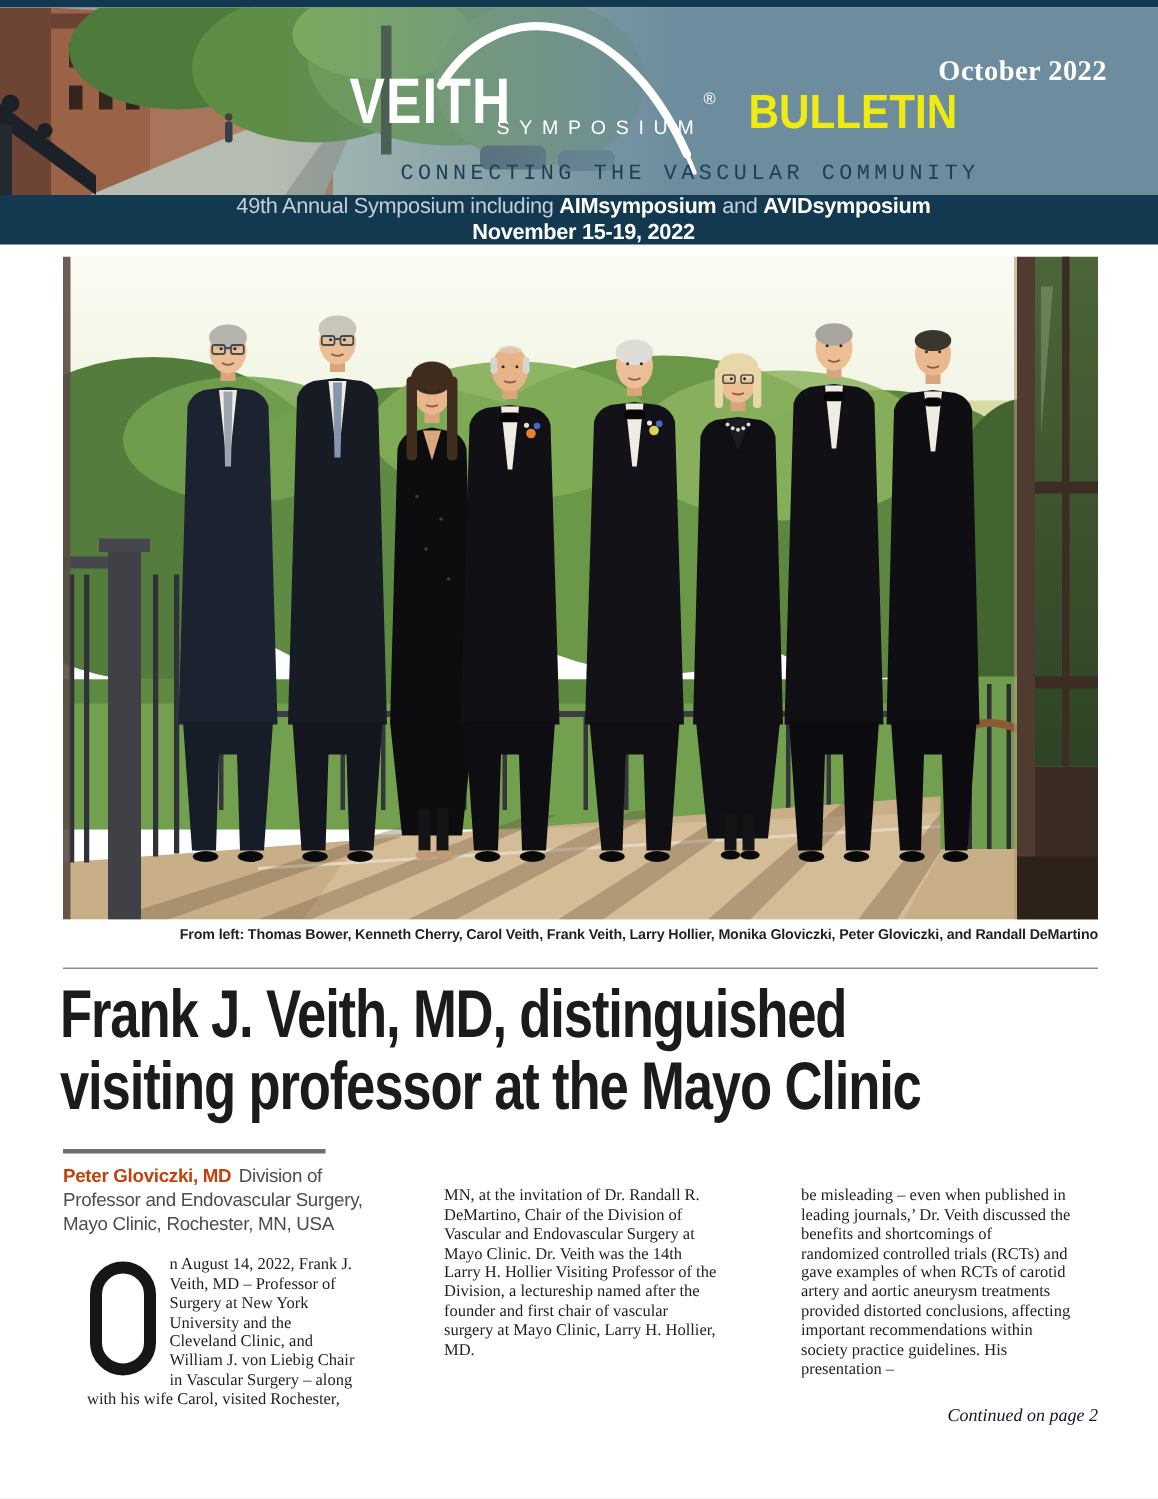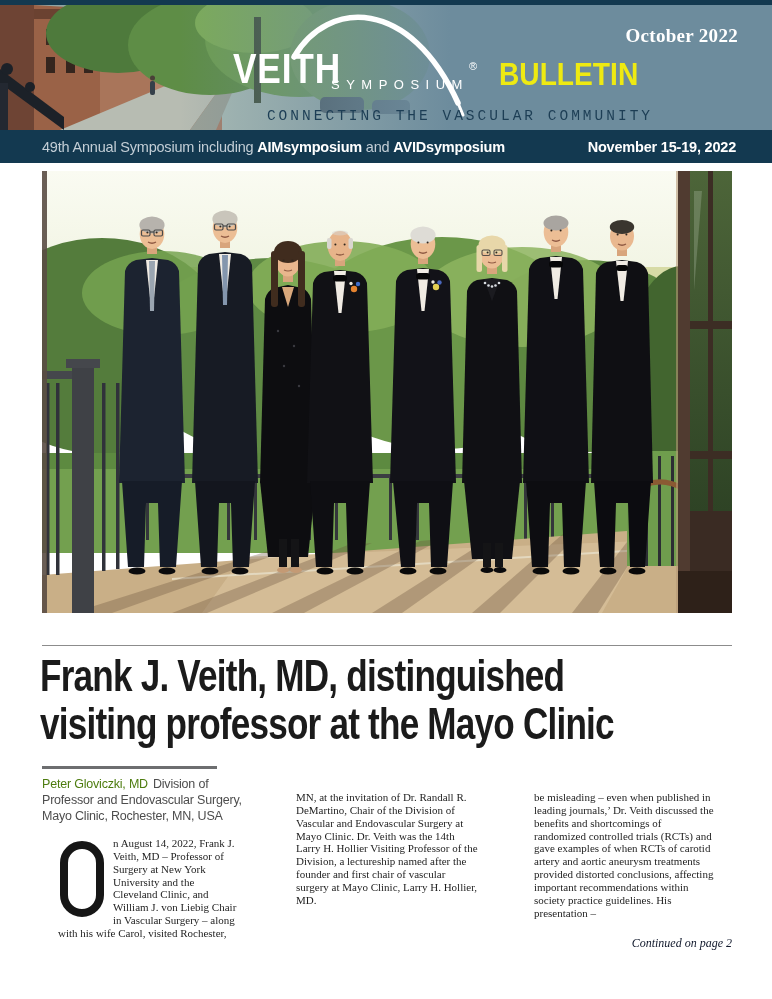--- a/index.html
+++ b/index.html
@@ -2,54 +2,54 @@
 <html><head>
 <meta charset="utf-8">
 <style>
   html,body{margin:0;padding:0;background:#e8e8e8;}
   .page{position:relative;width:772px;height:999px;background:#ffffff;overflow:hidden;
         font-family:"Liberation Sans",sans-serif;margin:0 auto;}
   
   .top-strip{position:absolute;left:0;top:0;width:772px;height:5px;background:#133950;}
   .teal{position:absolute;left:0;top:5px;width:772px;height:125px;background:#6d8c9d;overflow:hidden;}
   .street-svg{position:absolute;left:0;top:0;}
-  .issue-date{position:absolute;right:34px;top:20px;font-family:"Liberation Serif",serif;
+  .issue-date{position:absolute;right:34px;top:32px;font-family:"Liberation Serif",serif;
               font-weight:bold;font-size:19px;color:#ffffff;letter-spacing:.3px;}
   .logo-veith{position:absolute;left:233px;top:42px;font-size:43px;font-weight:600;color:#ffffff;
               letter-spacing:1px;transform:scaleX(.82);transform-origin:left top;line-height:1;}
   .logo-symposium{position:absolute;left:331px;top:73px;font-size:13px;color:#ffffff;
               letter-spacing:6.5px;line-height:1;font-weight:400;}
   .logo-reg{position:absolute;left:469px;top:55px;font-size:11px;color:#ffffff;}
   .logo-bulletin{position:absolute;left:499px;top:53px;font-size:32px;font-weight:800;color:#eeea12;
               transform:scaleX(.88);transform-origin:left top;line-height:1;letter-spacing:0;}
   .arc-svg{position:absolute;left:288px;top:6px;pointer-events:none;}
   .tagline{position:absolute;left:230px;top:103px;width:460px;text-align:center;
            font-family:Liberation Mono, monospace;font-size:14.5px;color:#1d3e55;letter-spacing:3px;}
   .navy-bar{position:absolute;left:0;top:130px;width:772px;height:33px;background:#133950;
             display:flex;align-items:center;justify-content:space-between;box-sizing:border-box;
-            padding:0 36px 0 42px;}
+            padding:0 36px 0 42px;flex-direction:column;}
   .banner-left{font-size:14.5px;color:#c3ced6;letter-spacing:-.2px;}
   .banner-left b{color:#ffffff;font-weight:700;}
   .banner-dates{font-size:14.5px;color:#ffffff;font-weight:700;letter-spacing:-.2px;}
   
   .photo{position:absolute;left:42px;top:171px;width:690px;height:442px;}
   .caption{position:absolute;left:42px;top:618px;width:690px;text-align:right;
            font-size:9.5px;font-weight:700;color:#231f20;letter-spacing:-.1px;}
   .rule{position:absolute;left:42px;top:645px;width:690px;border-top:1.5px solid #8c8c8c;}
   
   .headline{position:absolute;left:40px;top:652px;width:900px;transform:scaleX(.78);
             transform-origin:left top;font-weight:800;font-size:45px;line-height:1.06;
             color:#1b1b1b;letter-spacing:-1px;white-space:nowrap;}
   
   .columns{position:absolute;left:42px;top:766px;width:690px;display:flex;gap:24px;}
   .col{flex:1;min-width:0;}
   .col-pad{padding-top:9px;}
   .gray-bar{width:175px;height:3px;background:#6d6e70;margin-bottom:7px;}
   .byline{font-size:12.5px;line-height:1.28;color:#4d4d4d;letter-spacing:-.2px;}
-  .byline .name{font-weight:400;color:#4d7c0f;margin-right:5px;text-align:right;}
+  .byline .name{font-weight:700;color:#c2410c;margin-right:5px;text-align:right;}
   .body-text{font-family:"Liberation Serif",serif;font-size:11px;line-height:1.17;
              color:#1e1e1e;margin:16px;}
   .col1-body{margin-top:13px;}
   .dropcap{float:left;width:28px;height:60px;border:8px solid #161616;border-radius:22px;
            margin:4px 9px 0 2px;}
   .indent{text-indent:9px;}
   .continued{font-family:"Liberation Serif",serif;font-style:italic;font-size:12px;
              color:#0f172a;text-align:right;margin-top:2px;}
 </style>
 </head>
@@ -377,20 +377,21 @@
       <rect x="648" y="0" width="42" height="340" fill="url(#glassg)"></rect>
       <rect x="666" y="0" width="5" height="340" fill="#3c2d24"></rect>
       <rect x="648" y="150" width="42" height="8" fill="#3c2d24"></rect>
       <rect x="648" y="280" width="42" height="8" fill="#3c2d24"></rect>
       <polygon points="652,20 660,20 652,120" fill="#cdd6c2" opacity=".25"></polygon>
       <rect x="648" y="340" width="42" height="102" fill="#3a2b23"></rect>
       <rect x="636" y="400" width="54" height="42" fill="#2e2119"></rect>
     </svg>
   </div>
 
+  <div class="caption">From left: Thomas Bower, Kenneth Cherry, Carol Veith, Frank Veith, Larry Hollier, Monika Gloviczki, Peter Gloviczki, and Randall DeMartino</div>
   <div class="rule"></div>
 
   <div class="headline">
     <div>Frank J. Veith, MD, distinguished</div>
     <div>visiting professor at the Mayo Clinic</div>
   </div>
 
   <div class="columns">
     <div class="col">
       <div class="gray-bar"></div>

